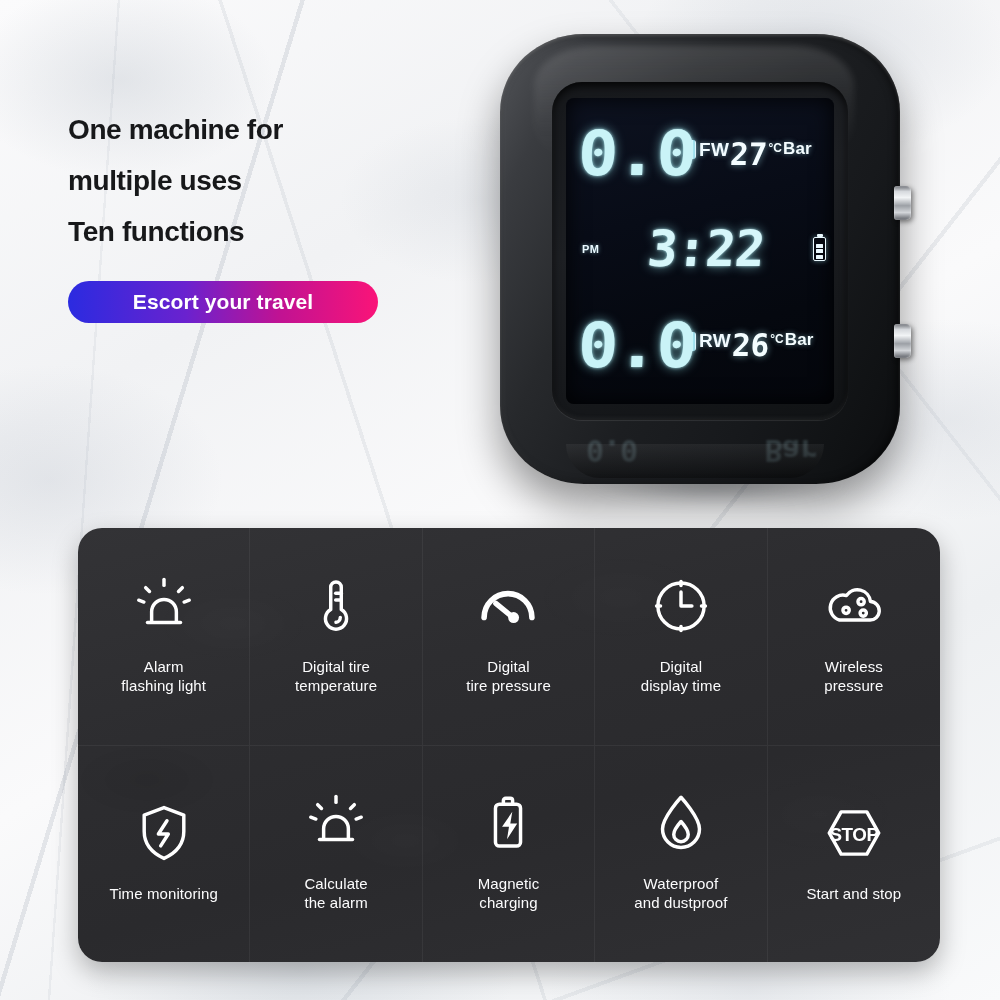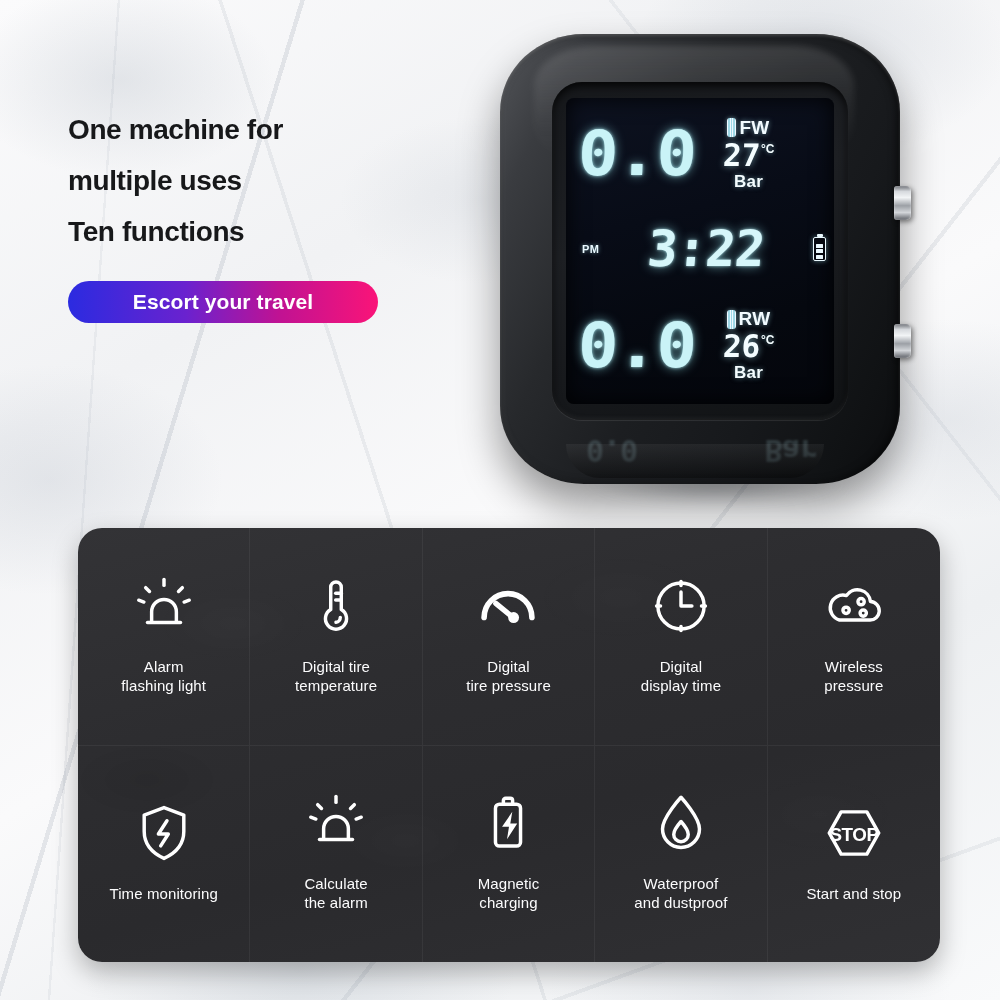--- a/index.html
+++ b/index.html
@@ -116,21 +116,21 @@
   .press-val {
     flex:0 0 auto; margin-left:12px;
     font-size:62px; line-height:62px; font-weight:bold;
     letter-spacing:-1px;
     color:#c9f3f7;
     text-shadow:0 0 10px rgba(150,235,245,.60), 0 0 3px rgba(200,250,255,.85);
     font-family:"DejaVu Sans Mono", monospace;
     transform:scaleX(1.08) skewX(-2deg); transform-origin:left center;
   }
   .side-block {
-    flex:1; display:flex; flex-direction:column; align-items:center;
+    flex:1; display:flex; flex-direction:row; align-items:flex-start;
     justify-content:center; padding-right:24px; gap:1px;
   }
   .wheel-line { display:flex; align-items:center; gap:3px; }
   .tire-glyph {
     width:9px; height:19px; border-radius:3px;
     background:
       repeating-linear-gradient(90deg,#eef8ff 0 1.2px, transparent 1.2px 2.6px),
       #9fd8e6;
     box-shadow:0 0 4px rgba(180,235,245,.55);
   }

